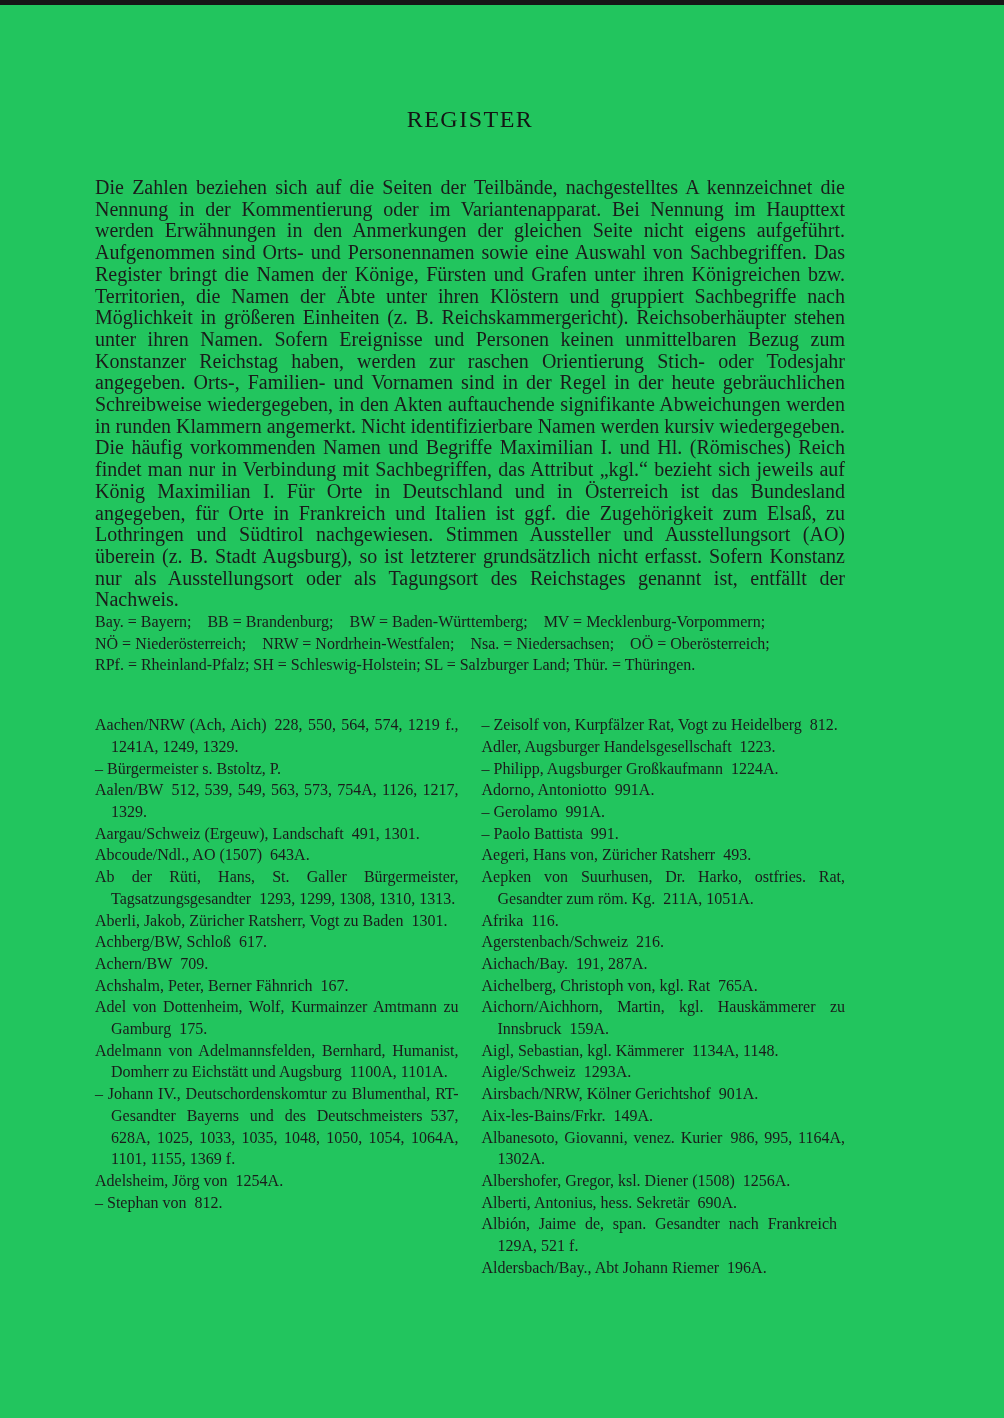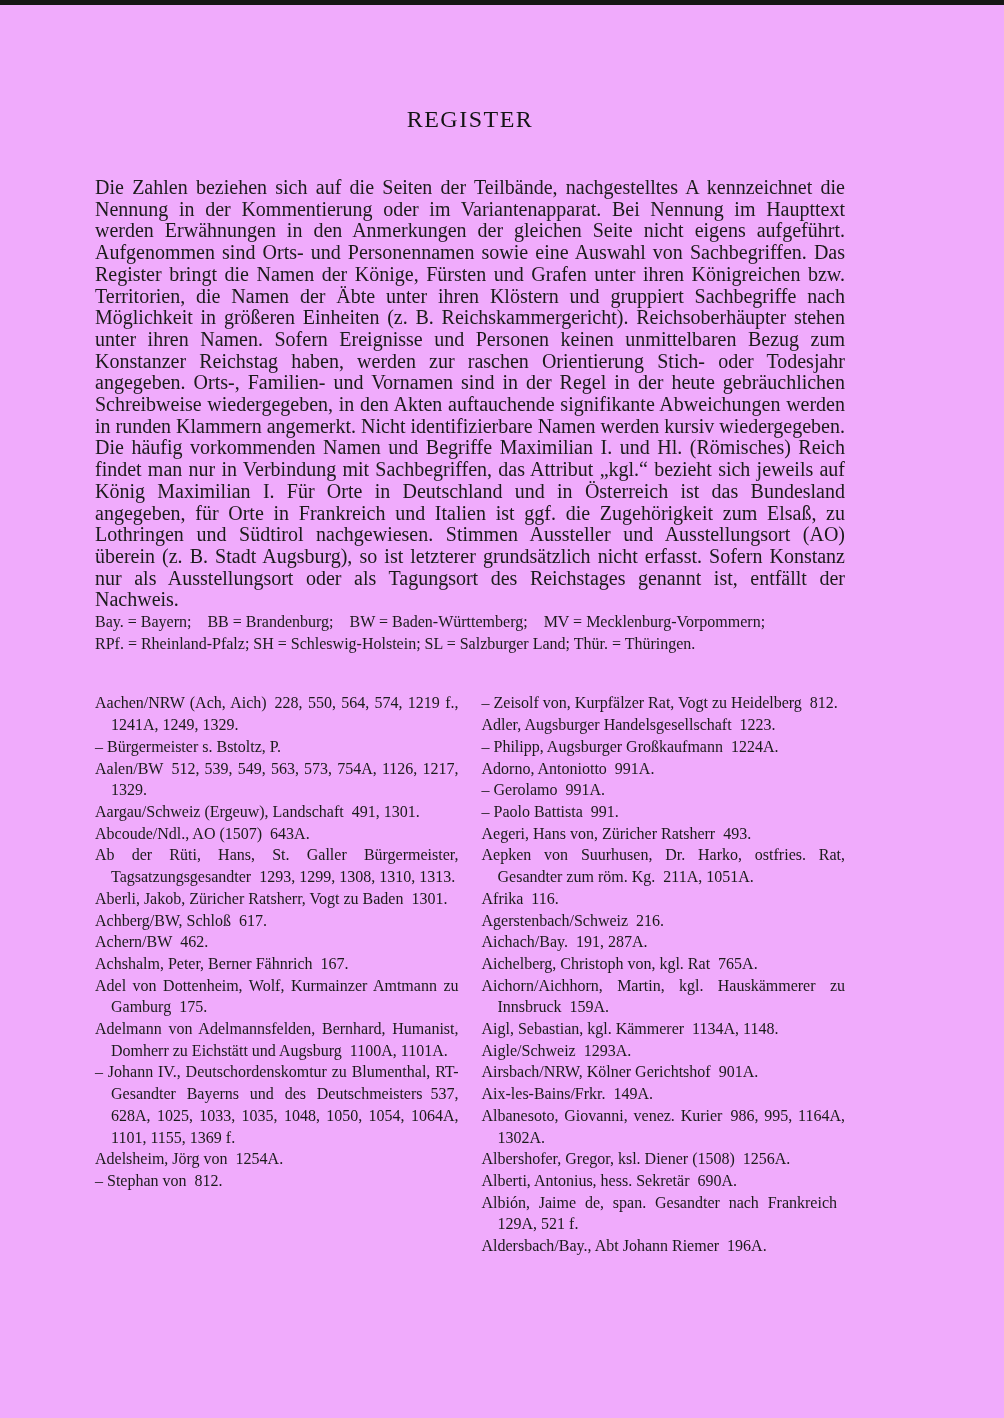--- a/index.html
+++ b/index.html
@@ -5,21 +5,21 @@
   html, body {
     margin: 0;
     padding: 0;
     background: #ffffff;
   }
   .page {
     position: relative;
     width: 1004px;
     height: 1418px;
     margin: 0 auto;
-    background: #f0abfc;
+    background: #22c55e;
     color: #1b1b1b;
     font-family: "Liberation Serif", "DejaVu Serif", serif;
     box-sizing: border-box;
     padding: 106px 159px 0 95px;
     overflow: hidden;
   }
   .top-edge {
     position: absolute;
     left: 0;
     top: 0;
@@ -75,34 +75,35 @@
 
 <div class="page">
   <div class="top-edge"></div>
 
   <h1 class="title">REGISTER</h1>
 
   <p class="intro">Die Zahlen beziehen sich auf die Seiten der Teilbände, nachgestelltes A kennzeichnet die Nennung in der Kommentierung oder im Variantenapparat. Bei Nennung im Haupttext werden Erwähnungen in den Anmerkungen der gleichen Seite nicht eigens aufgeführt. Aufgenommen sind Orts- und Personennamen sowie eine Auswahl von Sachbegriffen. Das Register bringt die Namen der Könige, Fürsten und Grafen unter ihren Königreichen bzw. Territorien, die Namen der Äbte unter ihren Klöstern und gruppiert Sachbegriffe nach Möglichkeit in größeren Einheiten (z. B. Reichskammergericht). Reichsoberhäupter stehen unter ihren Namen. Sofern Ereignisse und Personen keinen unmittelbaren Bezug zum Konstanzer Reichstag haben, werden zur raschen Orientierung Stich- oder Todesjahr angegeben. Orts-, Familien- und Vornamen sind in der Regel in der heute gebräuchlichen Schreibweise wiedergegeben, in den Akten auftauchende signifikante Abweichungen werden in runden Klammern angemerkt. Nicht identifizierbare Namen werden kursiv wiedergegeben. Die häufig vorkommenden Namen und Begriffe Maximilian I. und Hl. (Römisches) Reich findet man nur in Verbindung mit Sachbegriffen, das Attribut „kgl.“ bezieht sich jeweils auf König Maximilian I. Für Orte in Deutschland und in Österreich ist das Bundesland angegeben, für Orte in Frankreich und Italien ist ggf. die Zugehörigkeit zum Elsaß, zu Lothringen und Südtirol nachgewiesen. Stimmen Aussteller und Ausstellungsort (AO) überein (z. B. Stadt Augsburg), so ist letzterer grundsätzlich nicht erfasst. Sofern Konstanz nur als Ausstellungsort oder als Tagungsort des Reichstages genannt ist, entfällt der Nachweis.</p>
 
   <div class="abbr-block">
       <div class="abbr-line">Bay. = Bayern; BB = Brandenburg; BW = Baden-Württemberg; MV = Mecklenburg-Vorpommern;</div>
+      <div class="abbr-line">NÖ = Niederösterreich; NRW = Nordrhein-Westfalen; Nsa. = Niedersachsen; OÖ = Oberösterreich;</div>
       <div class="abbr-line">RPf. = Rheinland-Pfalz; SH = Schleswig-Holstein; SL = Salzburger Land; Thür. = Thüringen.</div>
     </div>
 
   <div class="index">
     <div class="col">
         <div class="entry">Aachen/NRW (Ach, Aich) 228, 550, 564, 574, 1219 f., 1241A, 1249, 1329.</div>
         <div class="entry">– Bürgermeister s. Bstoltz, P.</div>
         <div class="entry">Aalen/BW 512, 539, 549, 563, 573, 754A, 1126, 1217, 1329.</div>
         <div class="entry">Aargau/Schweiz (Ergeuw), Landschaft 491, 1301.</div>
         <div class="entry">Abcoude/Ndl., AO (1507) 643A.</div>
         <div class="entry">Ab der Rüti, Hans, St. Galler Bürgermeister, Tagsatzungsgesandter 1293, 1299, 1308, 1310, 1313.</div>
         <div class="entry">Aberli, Jakob, Züricher Ratsherr, Vogt zu Baden 1301.</div>
         <div class="entry">Achberg/BW, Schloß 617.</div>
-        <div class="entry">Achern/BW 462.</div>
+        <div class="entry">Achern/BW 709.</div>
         <div class="entry">Achshalm, Peter, Berner Fähnrich 167.</div>
         <div class="entry">Adel von Dottenheim, Wolf, Kurmainzer Amtmann zu Gamburg 175.</div>
         <div class="entry">Adelmann von Adelmannsfelden, Bernhard, Humanist, Domherr zu Eichstätt und Augsburg 1100A, 1101A.</div>
         <div class="entry">– Johann IV., Deutschordenskomtur zu Blumenthal, RT-Gesandter Bayerns und des Deutschmeisters 537, 628A, 1025, 1033, 1035, 1048, 1050, 1054, 1064A, 1101, 1155, 1369 f.</div>
         <div class="entry">Adelsheim, Jörg von 1254A.</div>
         <div class="entry">– Stephan von 812.</div>
       </div>
     <div class="col">
         <div class="entry">– Zeisolf von, Kurpfälzer Rat, Vogt zu Heidelberg 812.</div>
         <div class="entry">Adler, Augsburger Handelsgesellschaft 1223.</div>

